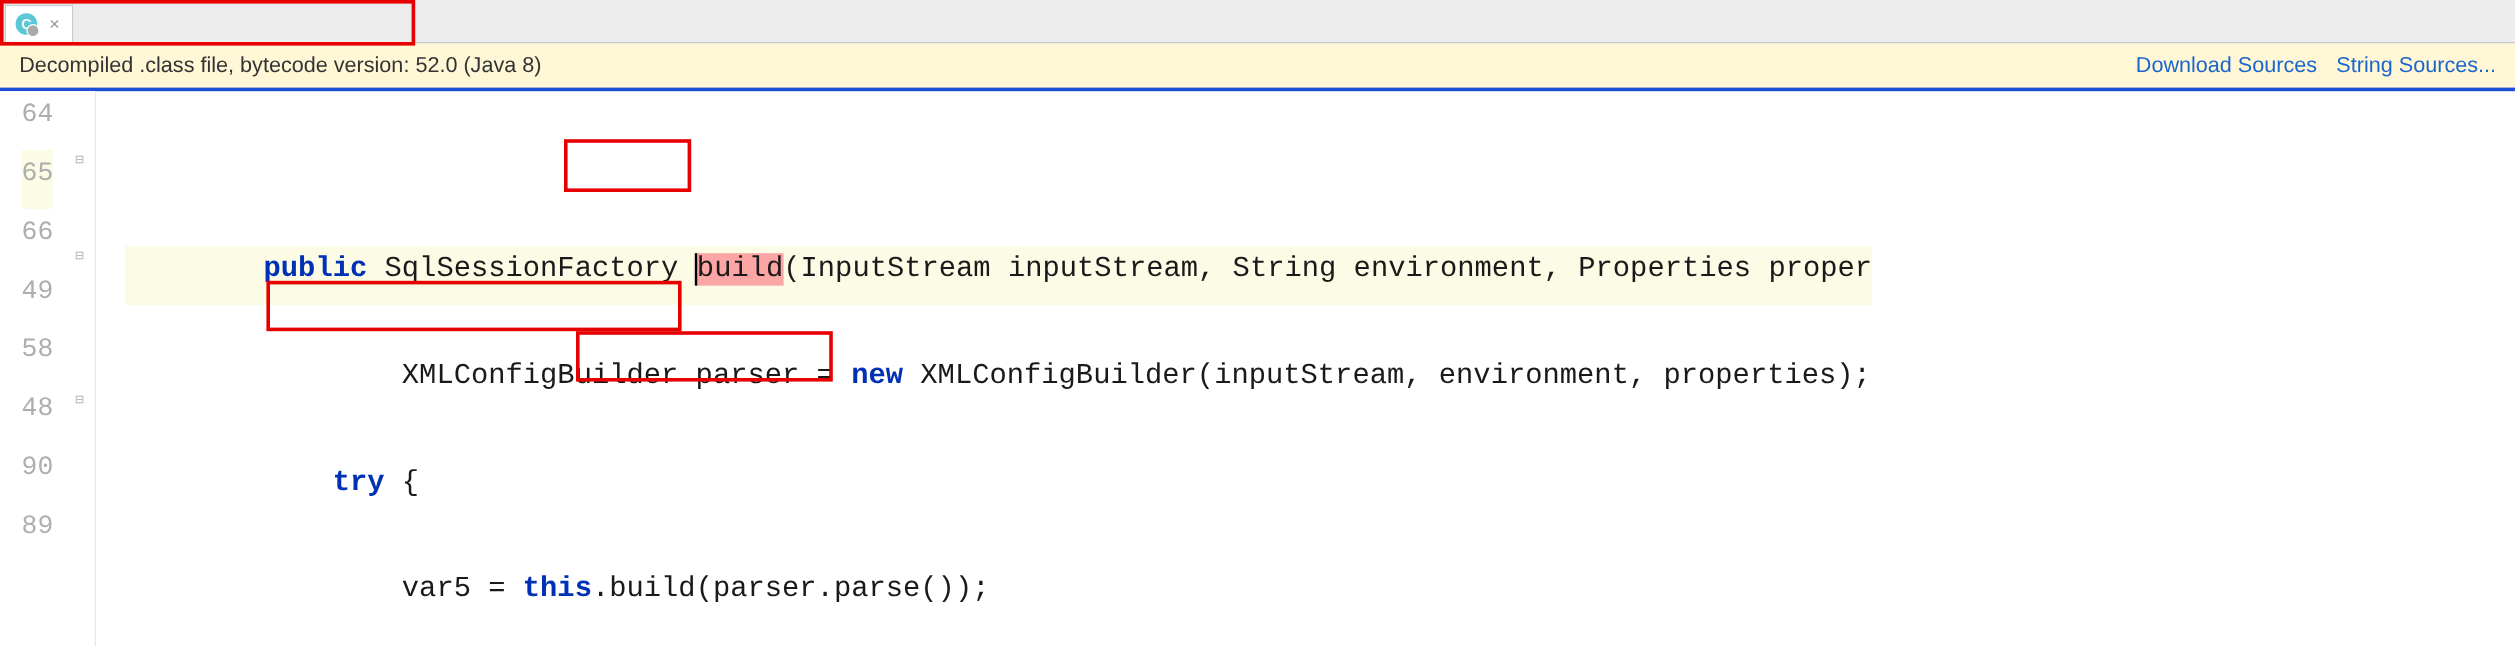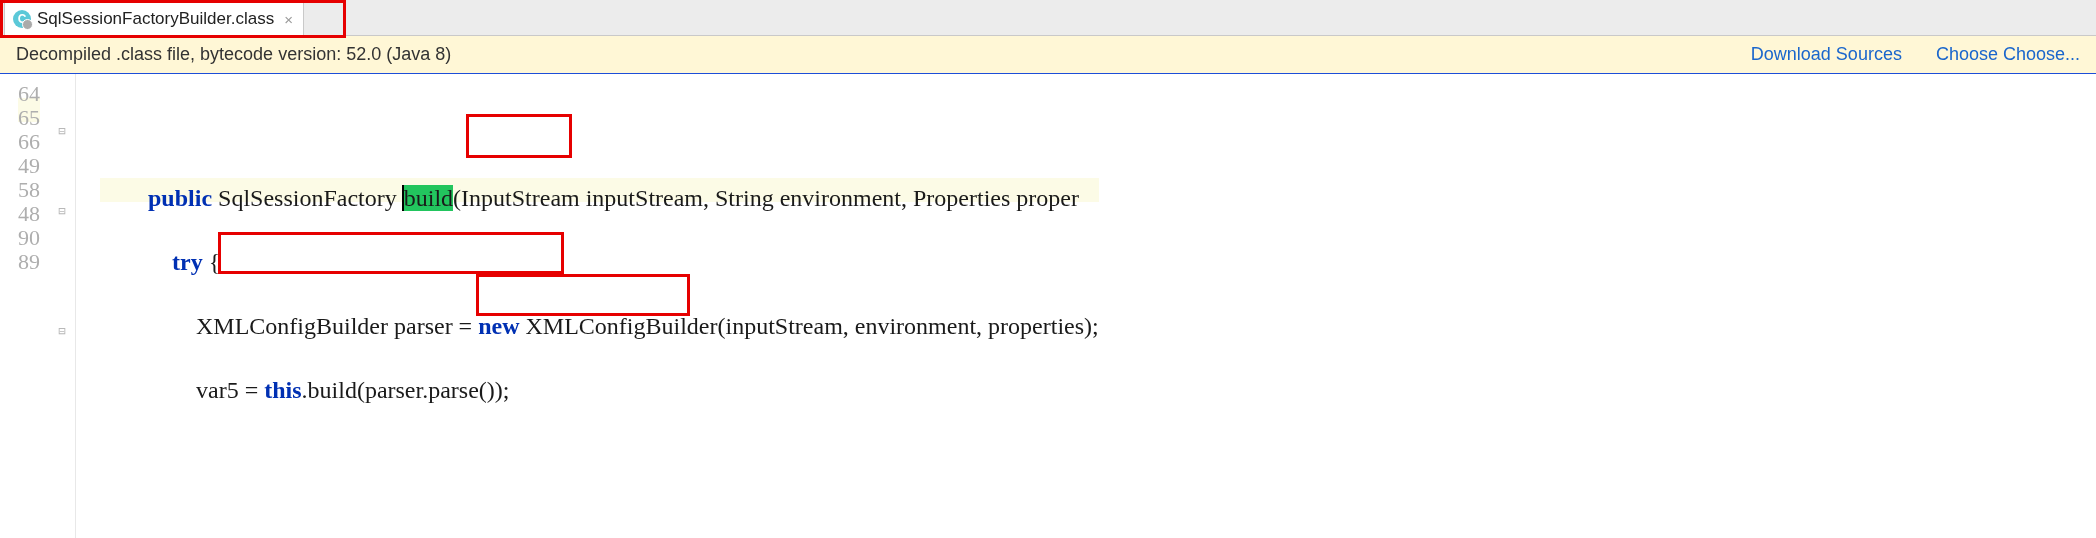--- a/index.html
+++ b/index.html
@@ -50,28 +50,28 @@
   .tab-close { color: #999; font-size: 15px; padding-left: 4px; }
   .hl-tab {
     position: absolute;
     top:0; left:0;
     width: 346px; height: 38px;
     border: 3px solid #e60000;
     pointer-events: none;
   }
   .notice-bar {
     background: #fff7d6;
-    border-bottom: 1px solid #1d4ed8;
+    border-bottom: 3px solid #1d4ed8;
     padding: 8px 16px;
     display: flex;
     justify-content: space-between;
     font-size: 18px;
     color: #333;
   }
-  .notice-links { display: flex; gap: 34px; }
+  .notice-links { display: flex; gap: 16px; }
   .notice-links a { color: #1a66cc; text-decoration: none; cursor: pointer; }
   .editor {
     display: flex;
     font-family: "Consolas","Menlo","Courier New",monospace;
     font-size: 24px;
     line-height: 40px;
   }
   .gutter-nums {
     background: #fff;
     color: #aeaeae;
@@ -93,53 +93,52 @@
     color: #b8b8b8;
     font-size: 12px;
     display:flex; align-items:center; justify-content:center;
   }
   .code {
     padding-left: 24px;
     white-space: pre;
     position: relative;
     color: #1a1a1a;
   }
-  .row { height: 24px; font-family: Liberation Serif, serif; }
+  .row { height: 49px; }
   .row-hl { background: #fcfbe6; }
   .kw { color: #0030b3; font-weight: bold; text-align: center; }
   .cursor-mark {
-    background: #22c55e;
+    background: #fca5a5;
   }
   .text-caret {
     border-left: 2px solid #000;
     margin-left: -1px;
   }
   .redbox {
     position: absolute;
     border: 3px solid #e60000;
     pointer-events: none;
   }
 </style>
 </head>
 <body>
 
 <div class="tab-bar" style="position:relative;">
   <div class="tab">
     <span class="tab-icon">C</span>
-    <span>SqlSessionFactoryBuilder.class</span>
     <span class="tab-close">×</span>
   </div>
   <div class="hl-tab"></div>
 </div>
 
 <div class="notice-bar">
   <span>Decompiled .class file, bytecode version: 52.0 (Java 8)</span>
   <div class="notice-links">
     <a>Download Sources</a>
-    <a>Choose Choose...</a>
+    <a>String Sources...</a>
   </div>
 </div>
 
 <div class="editor">
   <div class="gutter-nums">
     <div class="row">64</div>
     <div class="row row-hl">65</div>
     <div class="row">66</div>
     <div class="row">49</div>
     <div class="row">58</div>
@@ -148,22 +147,22 @@
     <div class="row">89</div>
   </div>
   <div class="gutter-marks">
     <div class="fold" style="top:52px;">⊟</div>
     <div class="fold" style="top:132px;">⊟</div>
     <div class="fold" style="top:252px;">⊟</div>
   </div>
   <div class="code">
 <div class="row"></div>
 <div class="row row-hl">        <span class="kw">public</span><span> SqlSessionFactory </span><span class="cursor-mark"><span class="text-caret"></span><span>b</span><span>uild</span></span><span>(InputStream inputStream, String environment, Properties proper</span></div>
+<div class="row">                <span>XMLConfigBuilder parser = </span><span class="kw">new</span><span> XMLConfigBuilder(inputStream, environment, properties);</span></div>
 <div class="row">            <span class="kw">try</span><span> {</span></div>
-<div class="row">                <span>XMLConfigBuilder parser = </span><span class="kw">new</span><span> XMLConfigBuilder(inputStream, environment, properties);</span></div>
 <div class="row">                <span>var5 = </span><span class="kw">this</span><span>.build(parser.parse());</span></div>
 
 
 
     
     <div class="redbox" style="left:390px; top:40px; width:106px; height:44px;"></div>
     <div class="redbox" style="left:142px; top:158px; width:346px; height:42px;"></div>
     <div class="redbox" style="left:400px; top:200px; width:214px; height:42px;"></div>
   </div>
 </div>

